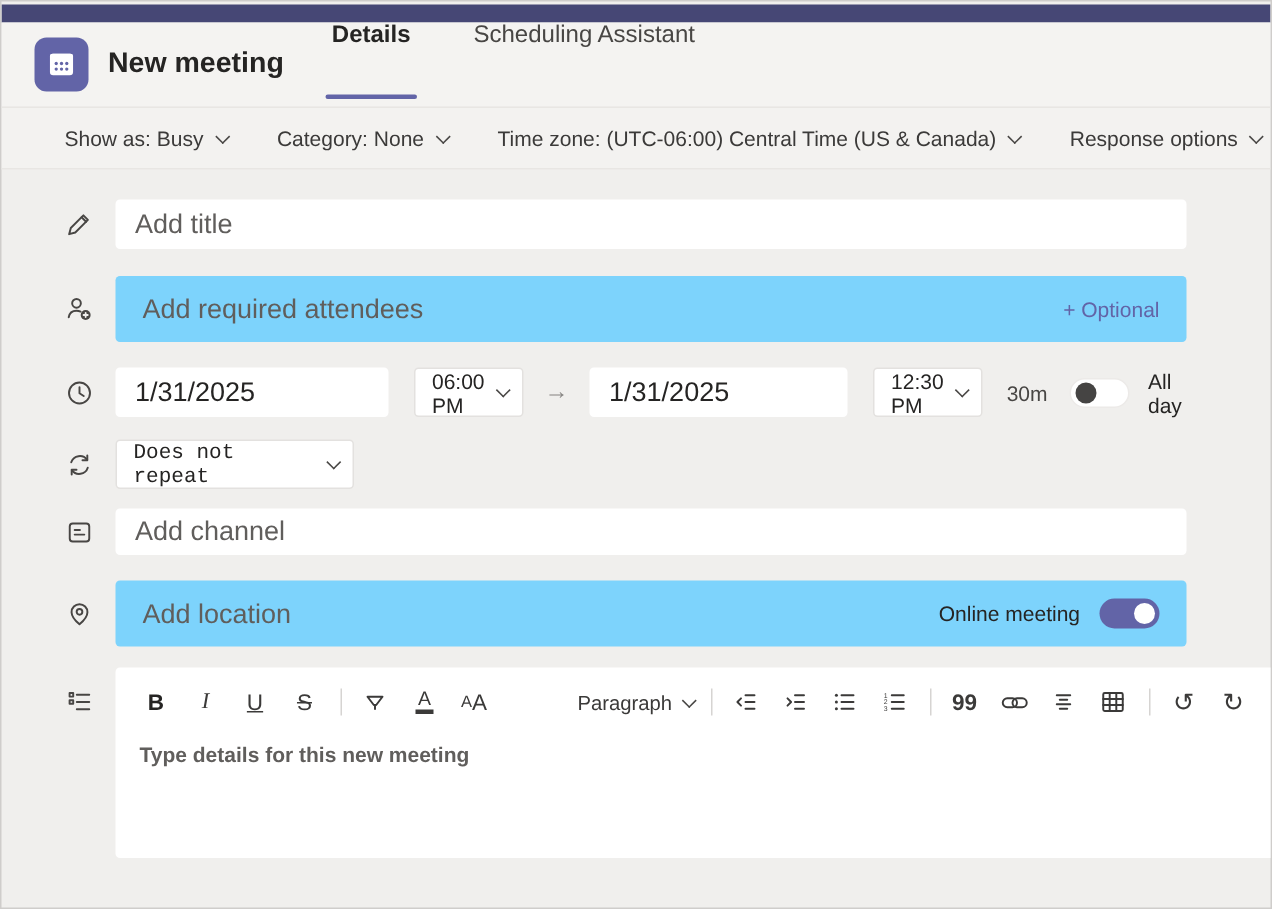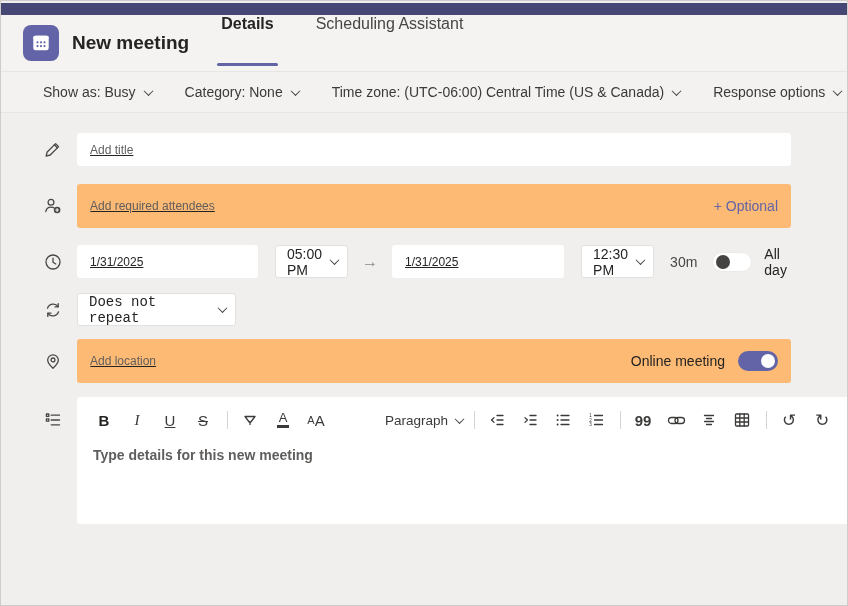--- a/index.html
+++ b/index.html
@@ -32,28 +32,28 @@
   .chev { width:7px; height:7px; border-right:1.6px solid #484644; border-bottom:1.6px solid #484644;
           transform:rotate(45deg) translate(-1px,-1px); margin-left:9px; display:inline-block; flex-shrink:0; }
 
   
   .form { padding:20px 56px 0 42px; }
   .row { display:flex; align-items:center; }
   .row-icon { width:20px; height:20px; margin-right:14px; color:#484644; flex-shrink:0;
               display:flex; align-items:center; justify-content:center; }
   .row-icon svg { stroke:currentColor; fill:none; stroke-width:1.3; stroke-linecap:round; stroke-linejoin:round; }
 
-  .tb { background:#fff; border:none; border-radius:3px; font-size:12px; color:#252423;
-        padding:0 13px; outline:none; font-family:"Liberation Sans",sans-serif;text-decoration:underline; }
+  .tb { background:#fff; border:none; border-radius:3px; font-size:18px; color:#252423;
+        padding:0 13px; outline:none; font-family:"Liberation Sans",sans-serif; }
   .tb::placeholder { color:#605e5c; opacity:1; }
   .grow { flex:1; }
 
   .r-title { margin-bottom:18px; }  .r-title .tb { height:33px; }
   .r-att   { margin-bottom:17px; }
-  .panel { background:#fdba74; border-radius:3px; display:flex; align-items:center; padding:0 13px; }
+  .panel { background:#7dd3fc; border-radius:3px; display:flex; align-items:center; padding:0 18px; }
   .r-att .panel { height:44px; flex:1; }
   .panel .tb { padding:0; flex:1; background:transparent; }
   .optional-link { font-size:14px; color:#6264a7; cursor:pointer; white-space:nowrap; }
 
   .r-sched { margin-bottom:15px; }
   .date-input { width:182px; height:33px; }
   .select { background:#fff; border:1px solid #e3e1df; border-radius:3px; height:33px;
             display:flex; align-items:center; justify-content:space-between;
             padding:0 9px 0 11px; font-size:14px; color:#252423; cursor:pointer; }
   .time-sel { width:85px; margin-left:17px; }
@@ -175,21 +175,21 @@
 
     <div class="row r-sched">
       <span class="row-icon">
         <svg width="20" height="20" viewBox="0 0 20 20">
             <circle cx="10" cy="10" r="7"></circle>
             <path d="M10 6.2v4l2.8 1.8"></path>
           </svg>
       </span>
       <input class="tb date-input" type="text" value="1/31/2025" style="">
       <div class="select time-sel">
-        <span>05:00 PM</span>
+        <span>06:00 PM</span>
           <span class="chev"></span>
       </div>
       <span class="to-arrow">→</span>
       <input class="tb date-input" type="text" style="width: 172px;" value="1/31/2025">
       <div class="select time-sel">
         <span>12:30 PM</span>
           <span class="chev"></span>
       </div>
       <span class="dur">30m</span>
       <div class="toggle off">
@@ -206,20 +206,29 @@
           <path d="M15.5 11.8a6 6 0 0 1-10.6 1.6"></path>
             <path d="M4.8 16.4v-3.2H8"></path>
         </svg>
       </span>
       <div class="select repeat-sel">
         <span>Does not repeat</span>
           <span class="chev"></span>
       </div>
     </div>
 
+    <div class="row r-channel">
+      <span class="row-icon">
+        <svg width="20" height="20" viewBox="0 0 20 20">
+            <rect x="3.5" y="4" width="13" height="12" rx="2"></rect>
+            <path d="M6.8 8.3h3.5M6.8 11.4h6.4"></path>
+          </svg>
+      </span>
+      <input class="tb grow" type="text" placeholder="Add channel" style="">
+    </div>
 
     <div class="row r-loc">
       <span class="row-icon">
         <svg width="20" height="20" viewBox="0 0 20 20">
           <path d="M10 17.2s-5.3-4.6-5.3-8.1a5.3 5.3 0 0 1 10.6 0c0 3.5-5.3 8.1-5.3 8.1z"></path>
           <circle cx="10" cy="8.9" r="1.9"></circle>
         </svg>
       </span>
       <div class="panel">
         <input class="tb" type="text" placeholder="Add location" style="">

